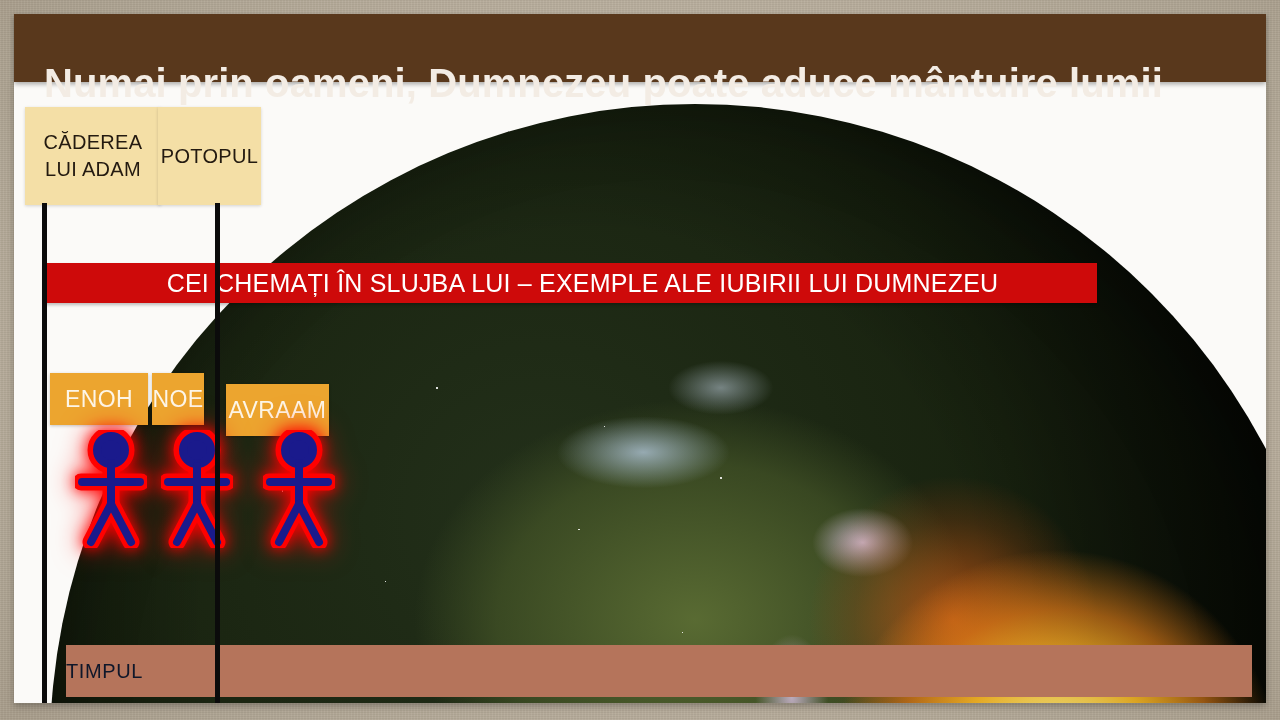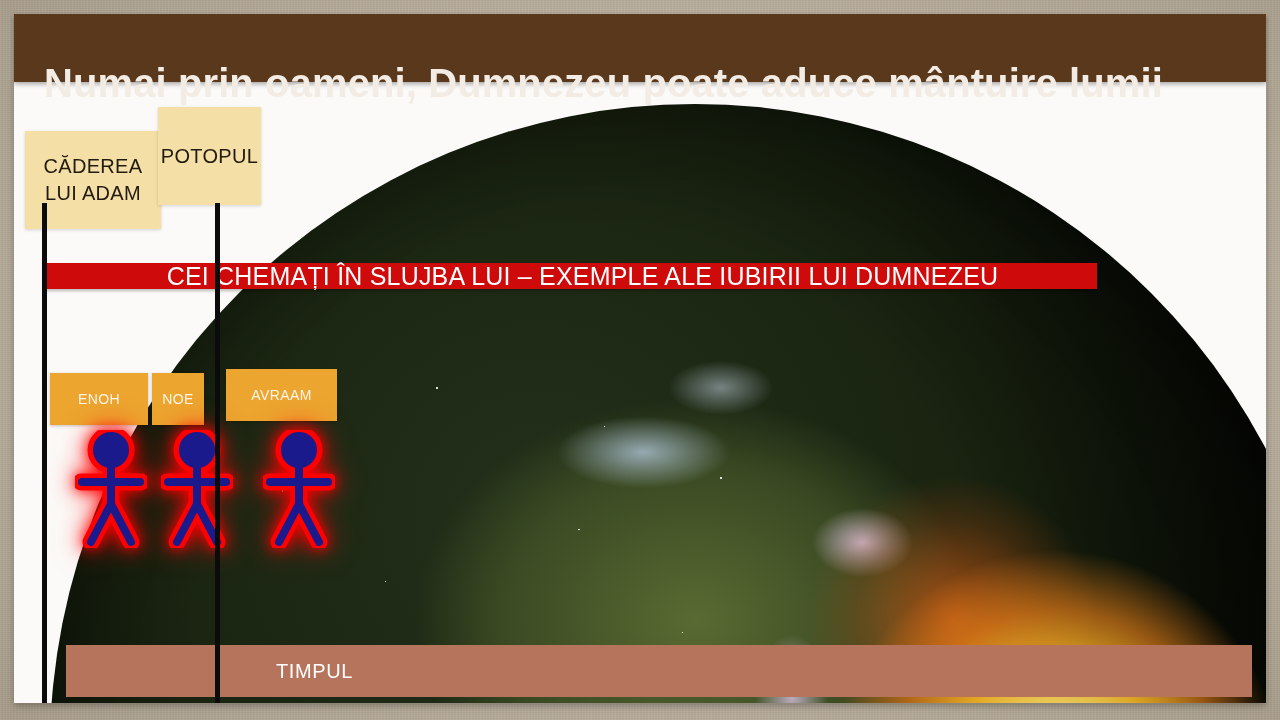--- a/index.html
+++ b/index.html
@@ -119,21 +119,21 @@
       radial-gradient(1.4px 1.4px at 26% 37%, #fff 50%, transparent 52%),
       radial-gradient(1.7px 1.7px at 31% 58%, #f2f0e6 50%, transparent 52%),
       radial-gradient(1.5px 1.5px at 43% 25%, #fff 50%, transparent 52%),
       radial-gradient(1.3px 1.3px at 19% 60%, #eee 50%, transparent 52%);
   }
 
   
   #red-banner{
     position:absolute;
     left:30px; top:181px;   
-    width:1053px; height:26px;
+    width:1053px; height:40px;
     background:#ce0a0a;
     box-shadow: 0 2px 3px rgba(0,0,0,.25);
     z-index: 7;
     display:flex; align-items:center; justify-content:center;
   }
   #red-banner-text{
     color:#ffffff;
     font-size:25px;
     font-weight:400;
     letter-spacing:.2px;
@@ -148,38 +148,38 @@
     color:#231a10;
     display:flex; flex-direction:column;
     align-items:center; justify-content:center;
     font-size:20px;
     line-height:1.35;
     letter-spacing:.3px;
     z-index: 8;
     box-shadow: 0 1px 3px rgba(0,0,0,.16);
     text-align:center;
   }
-  #event-box-0{ left:11px;  top:25px;  width:136px; height:98px;margin-top:24px; }
+  #event-box-0{ left:11px;  top:25px;  width:136px; height:98px; }
   #event-box-1{ left:144px; top:25px;  width:103px; height:98px; }
 
   
   .person-box{
     position:absolute;
     background:#eca52f;
     color:#fdf6e8;
     display:flex; align-items:center; justify-content:center;
-    font-size:14px;
+    font-size:23px;
     letter-spacing:.4px;
     z-index: 8;
     box-shadow: 0 1px 3px rgba(0,0,0,.22);
     white-space:nowrap;
   }
   #person-box-0{ left:36px;  top:291px; width:98px;  height:52px; }
   #person-box-1{ left:138px; top:291px; width:52px;  height:52px; }
-  #person-box-2{ left:212px; top:287px; width:111px; height:52px; }
+  #person-box-2{ left:212px; top:302px; width:103px; height:52px; }
 
   
   .figure{
     position:absolute;
     width:72px; height:118px;
     z-index: 8;
     filter: drop-shadow(0 0 7px rgba(255,0,0,.95)) drop-shadow(0 0 13px rgba(255,0,0,.6));
   }
   #figure-0{ left:61px;  top:348px; }
   #figure-1{ left:147px; top:348px; }
@@ -198,24 +198,23 @@
   
   #time-bar{
     position:absolute;
     left:52px; top:563px;
     width:1186px; height:52px;
     background:#b5745b;
     z-index: 6;
     display:flex; align-items:center;
   }
   #time-bar-label{
-    color:#ffffff;
+    color:#0f172a;
     font-size:20px;
     letter-spacing:.6px;
-    margin-left:210px;
   }
 </style>
 </head>
 <body>
 
 <div id="slide-root">
 
   <div id="title-banner">
     <div id="title-text">Numai prin oameni, Dumnezeu poate aduce mântuire lumii</div>
   </div>

